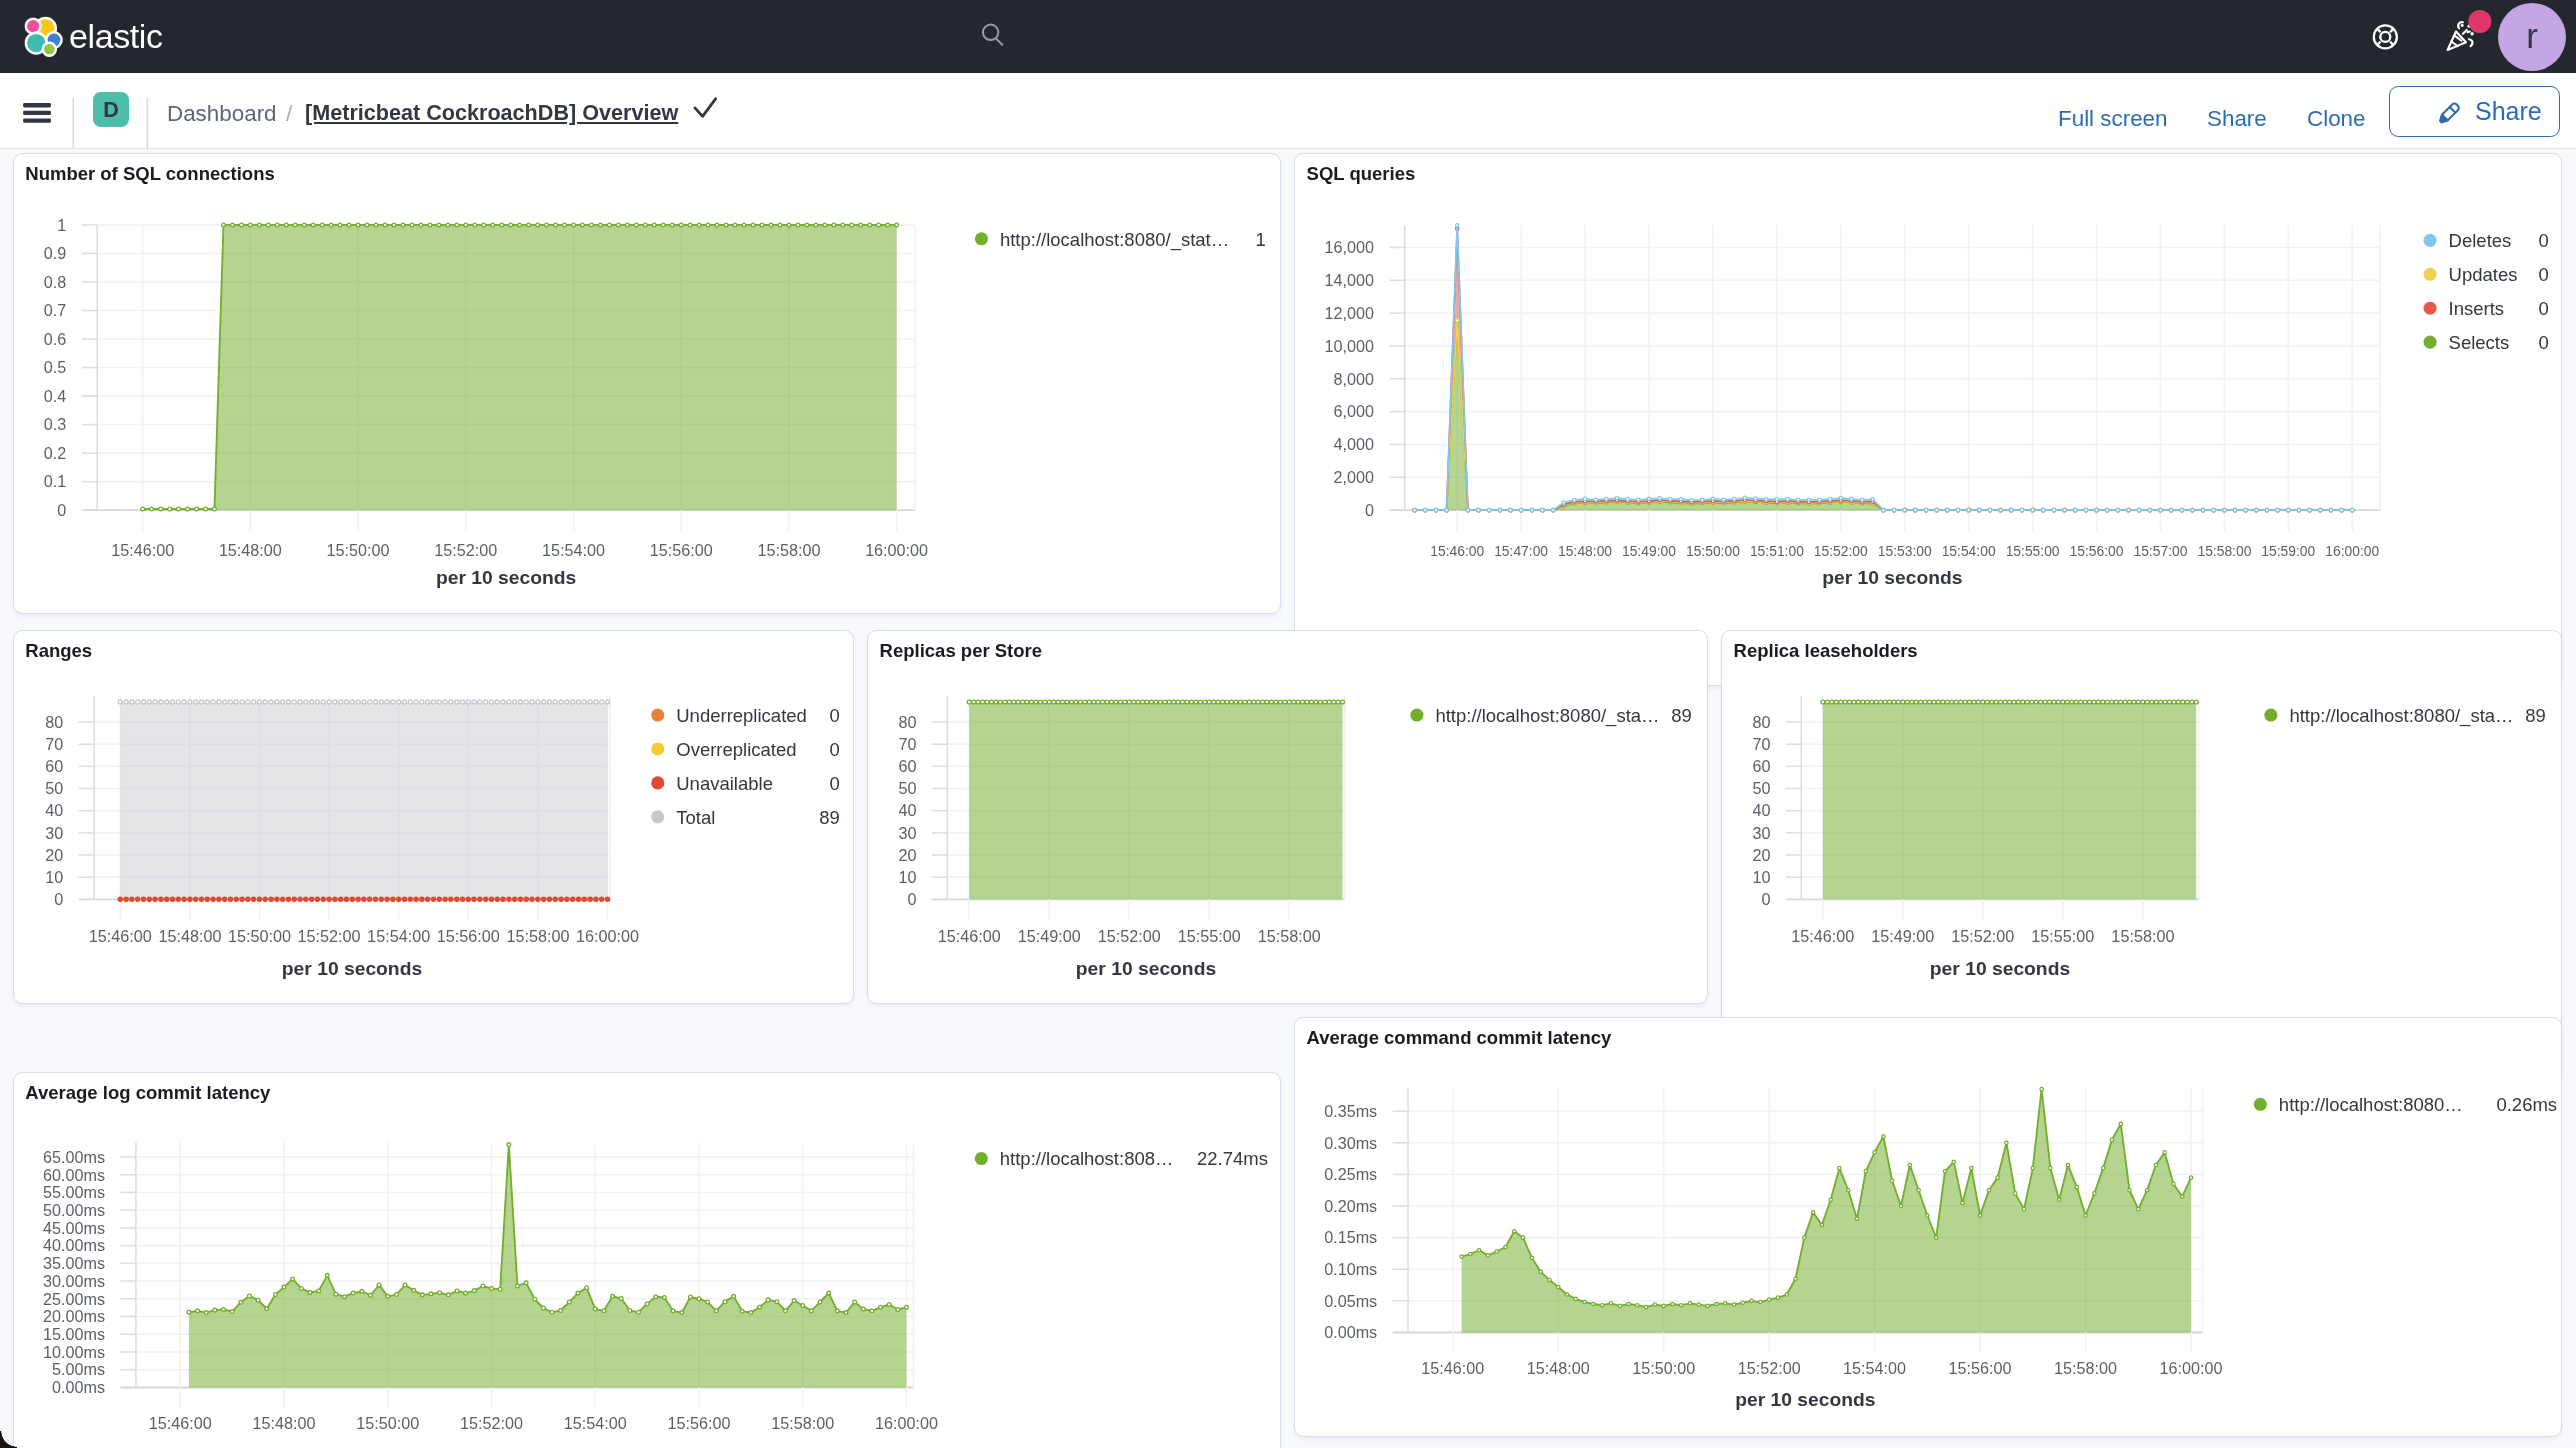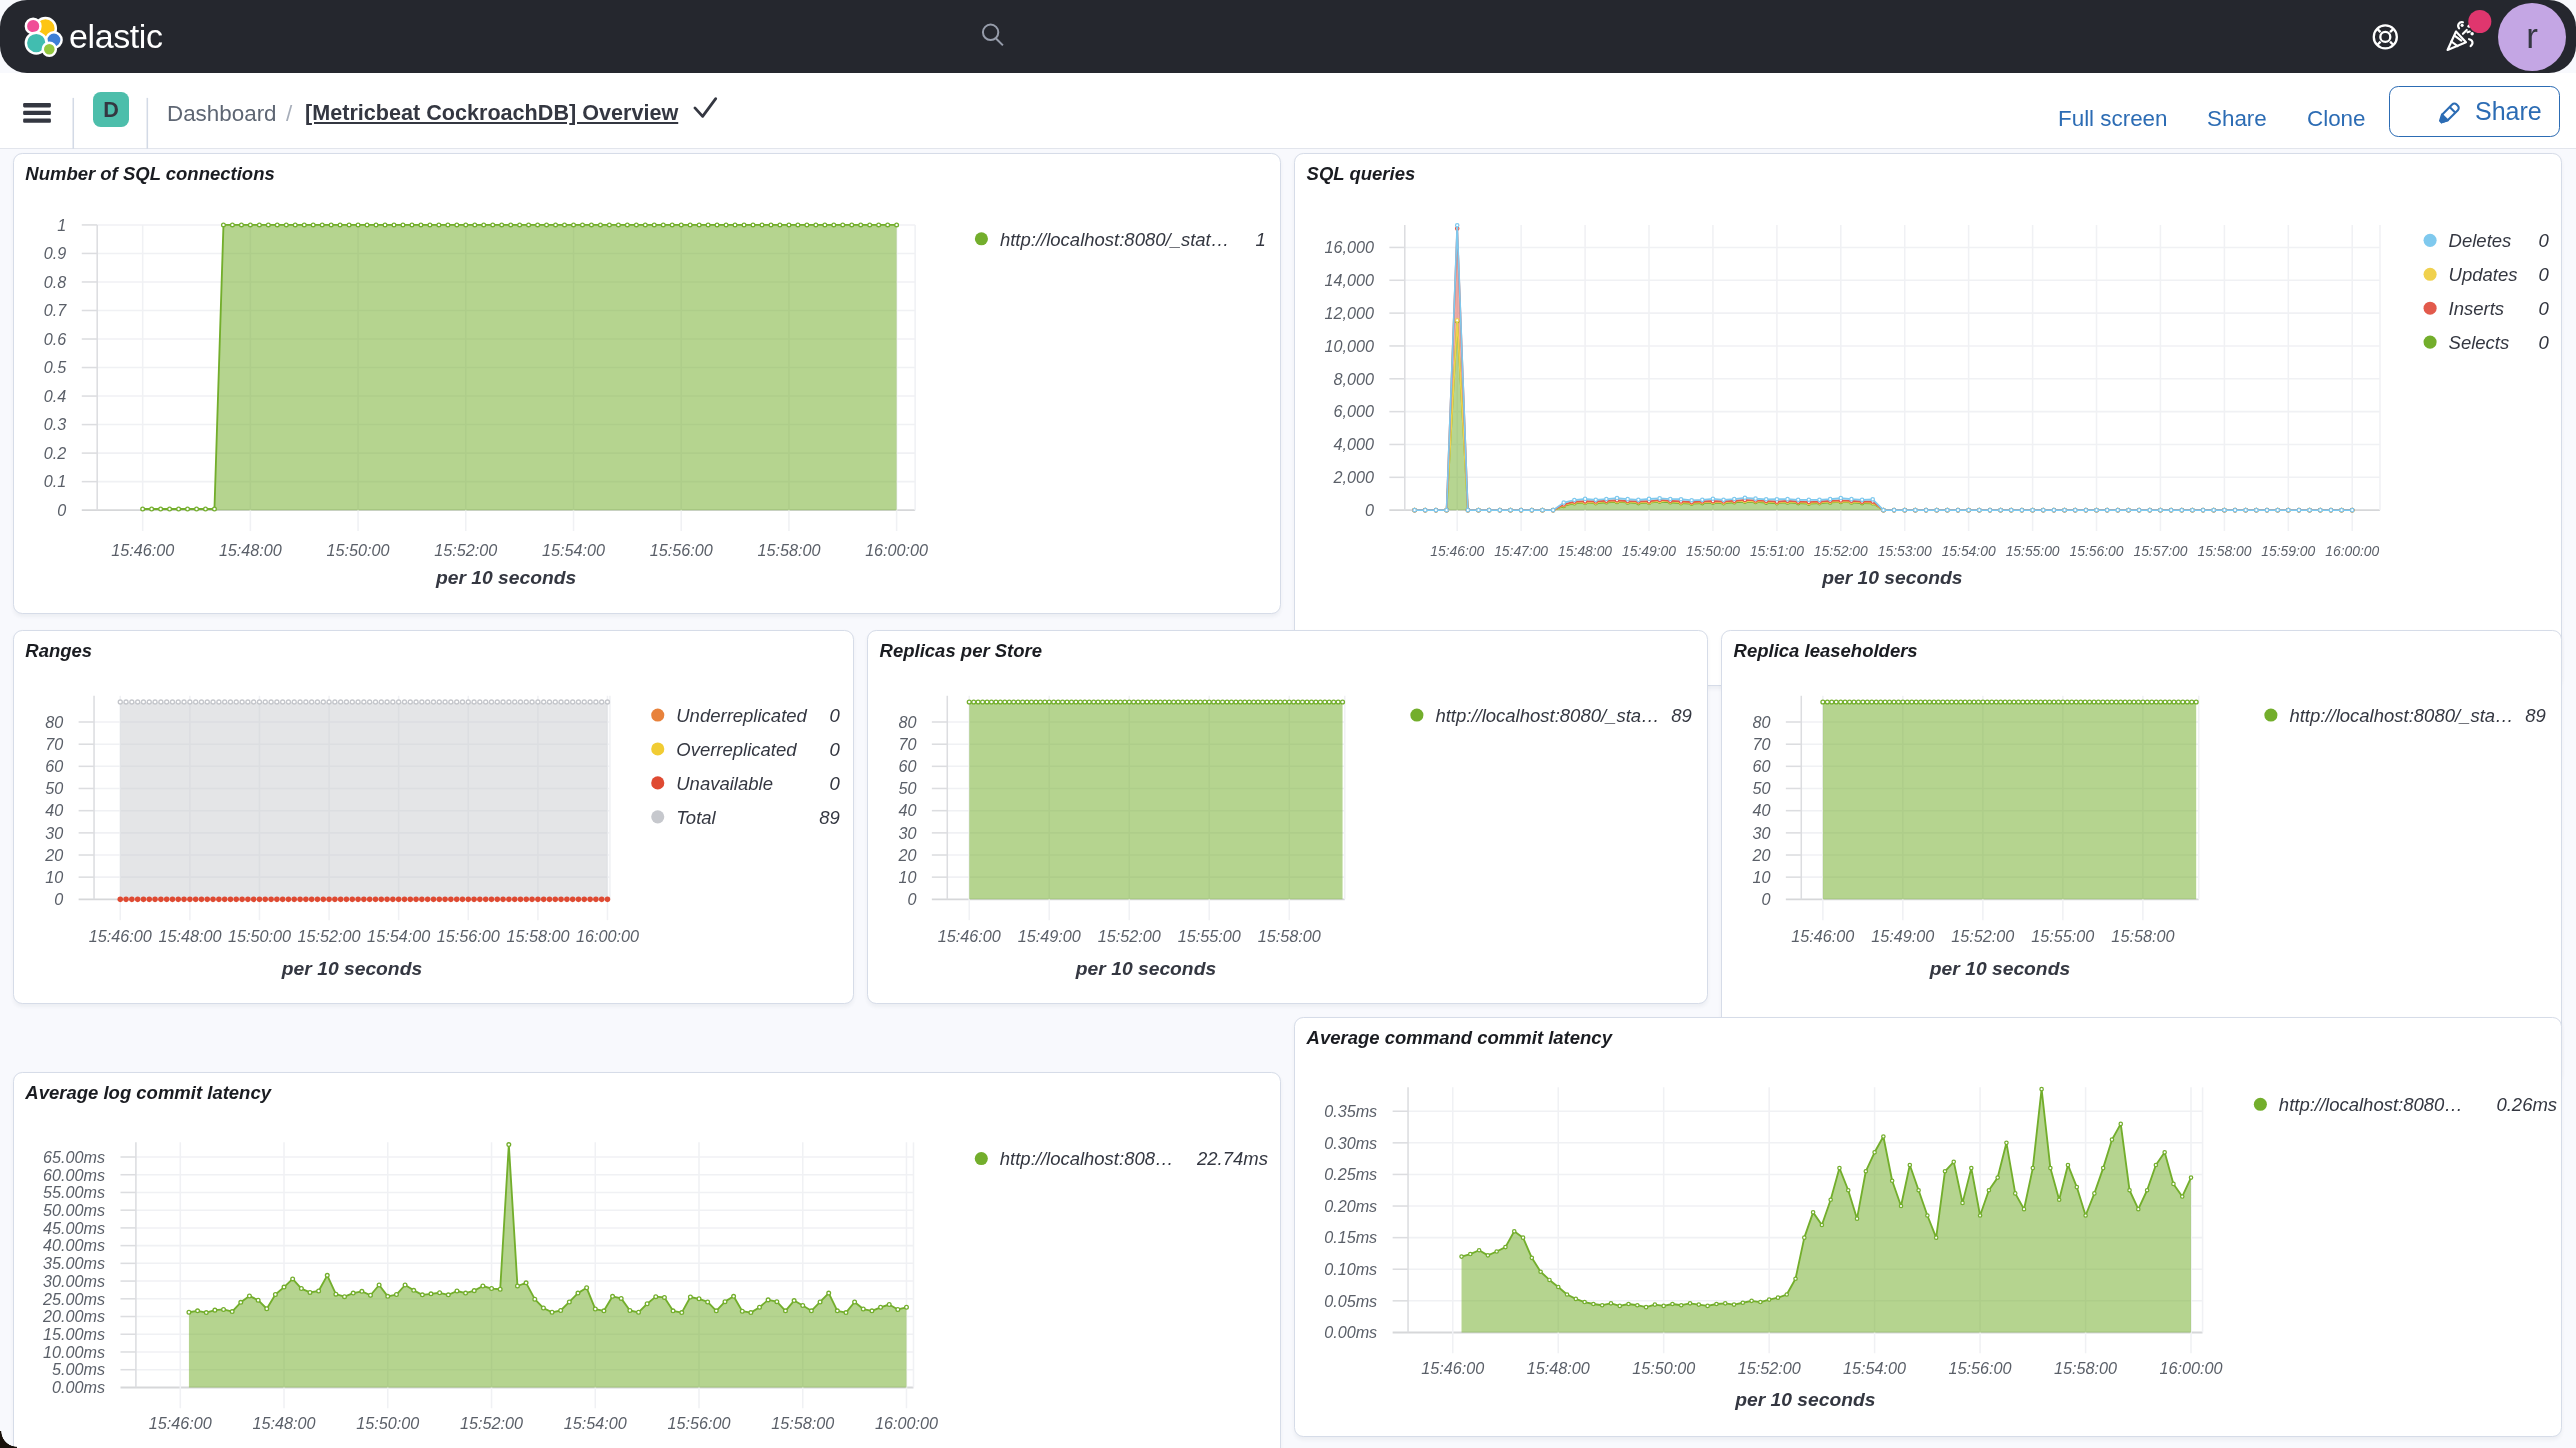--- a/index.html
+++ b/index.html
@@ -1,29 +1,29 @@
 <!DOCTYPE html>
 <html style="font-size:12.3px"><head><meta charset="utf-8">
 <style>
 * { margin:0; padding:0; box-sizing:border-box; }
 html,body { width:2576px; height:1448px; overflow:hidden; font-family:"Liberation Sans", sans-serif; background:#f8f9fd; }
-.nav { position:absolute; left:0; top:0; width:2576px; height:73px; background:#25272e;border-radius:27px; }
+.nav { position:absolute; left:0; top:0; width:2576px; height:73px; background:#25272e; }
 .brand { position:absolute; left:69px; top:17px; font-size:34px; font-weight:400; color:#fff; letter-spacing:-0.4px; }
 .search { position:absolute; left:963px; top:11.6px; width:615px; height:46px; border:1.5px solid #5a5e6a; border-radius:5.4px; }
 .search span { position:absolute; left:52px; top:10px; font-size:21.6px; color:#7e8494; }
 .avatar { position:absolute; left:2498px; top:3.1px; width:68px; height:68px; border-radius:50%; background:#c4a6e4; color:#343741; font-size:35px; text-align:center; line-height:65px; }
 .bar2 { position:absolute; left:0; top:73px; width:2576px; height:76px; background:#fff; border-bottom:1.5px solid #e2e5ec; }
 .dbadge { position:absolute; left:93px; top:19px; width:36px; height:35px; border-radius:7.7px; background:#4dbeab; color:#343741; font-weight:700; font-size:21.6px; text-align:center; line-height:35px; }
 .crumb { position:absolute; top:28px; font-size:22.4px; color:#5e6673; }
 .slash { color:#a6adb9; }
 .pagetitle { position:absolute; left:305px; top:27px; font-size:21.6px; font-weight:700; color:#343741;text-decoration:underline; }
 .hlink { position:absolute; top:33px; font-size:22.4px; color:#2c6cb4; }
 .editbtn { position:absolute; left:2389px; top:13px; width:171px; height:51px; border:1.5px solid #2c6cb4; border-radius:9.3px; color:#2c6cb4; font-size:25px; font-weight:500; }
 .editbtn span { position:absolute; left:85px; top:10px; }
-.panel { position:absolute; background:#fff; border:1.5px solid #d6dce8; border-radius:9.3px; box-shadow:0 2.3px 3.9px rgba(50,60,90,0.06);font-style:italic; }
+.panel { position:absolute; background:#fff; border:1.5px solid #d6dce8; border-radius:9.3px; box-shadow:0 2.3px 3.9px rgba(50,60,90,0.06); }
 .ptitle { position:absolute; left:11.6px; top:8.5px; font-size:18.5px; font-weight:700; color:#1a1c21; }
 .tk { fill:#5a5f68; font-family:"Liberation Sans",sans-serif; }
 .lg { fill:#343741; font-family:"Liberation Sans",sans-serif; }
 .xt { font-size:25px; font-weight:700; fill:#343741; font-family:"Liberation Sans",sans-serif; }
 .corner { position:absolute; left:0; top:1431px; width:17px; height:17px; background:radial-gradient(circle at 100% 0%, rgba(0,0,0,0) 15.4px, #19110b 16px); }
 </style></head>
 <body>
 <div class="nav">
     <svg width="2576" height="73" viewBox="0 0 3340 95" style="position:absolute;left:0;top:0">
       <g>

